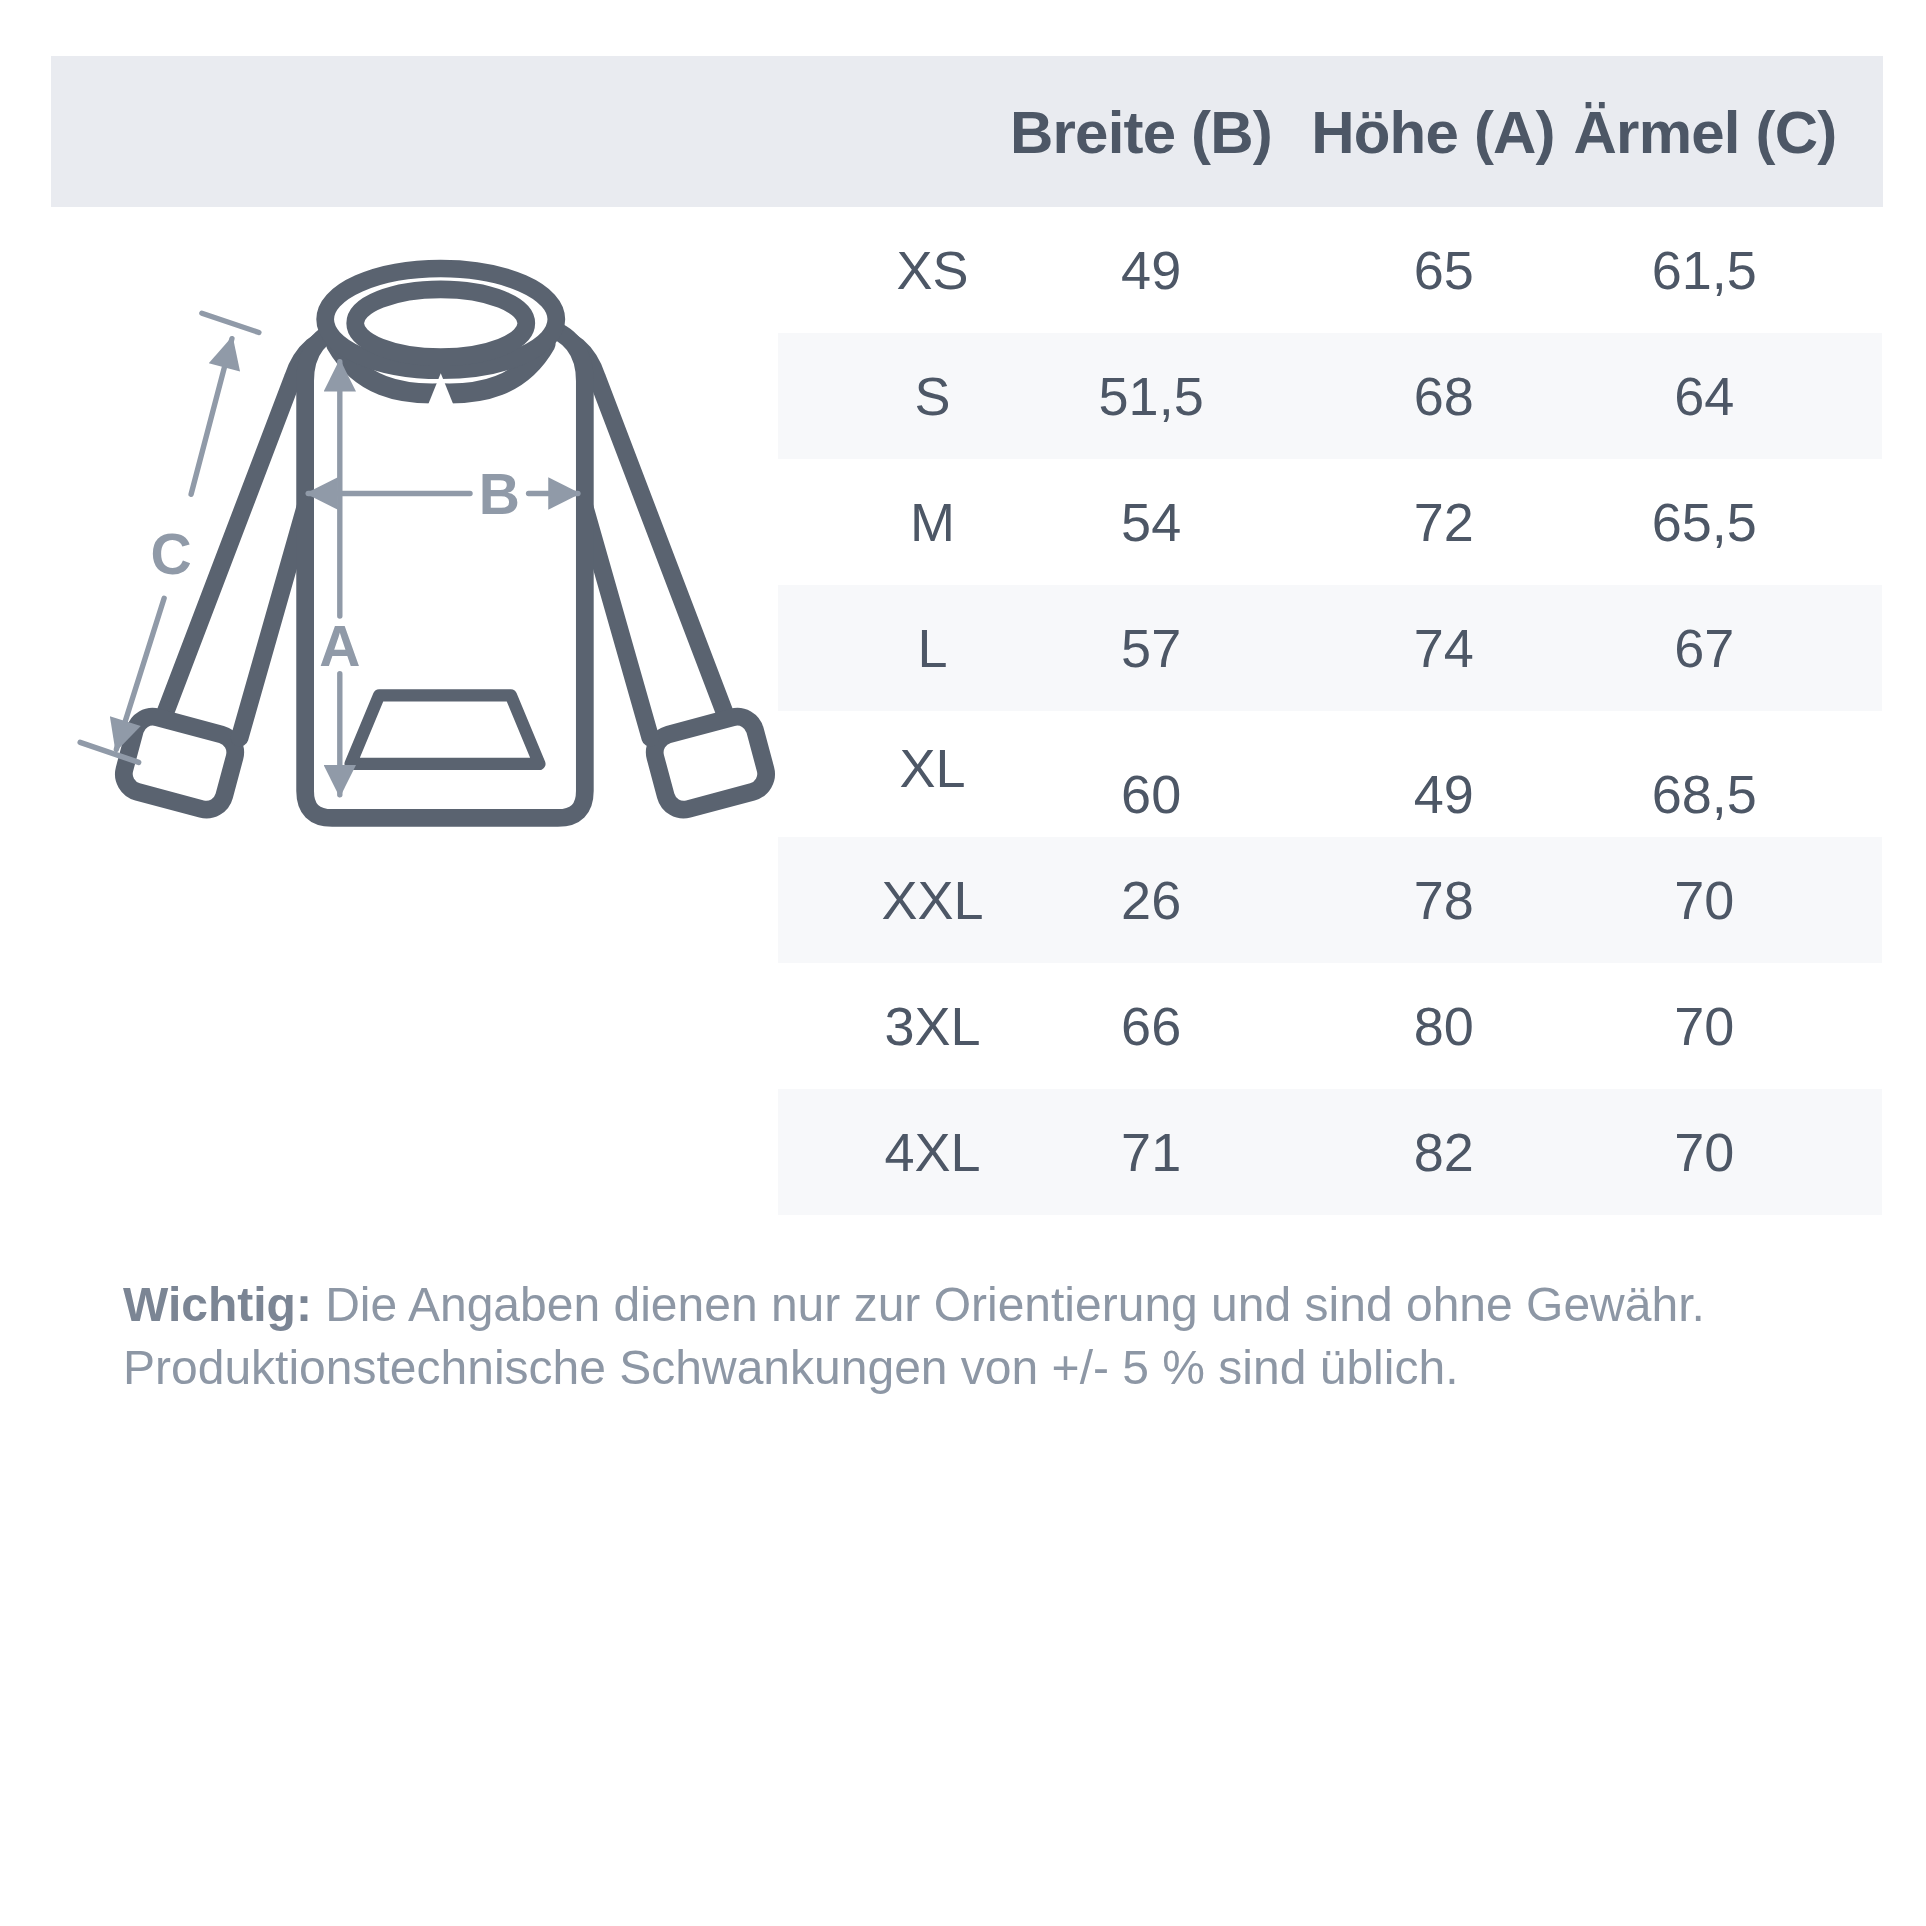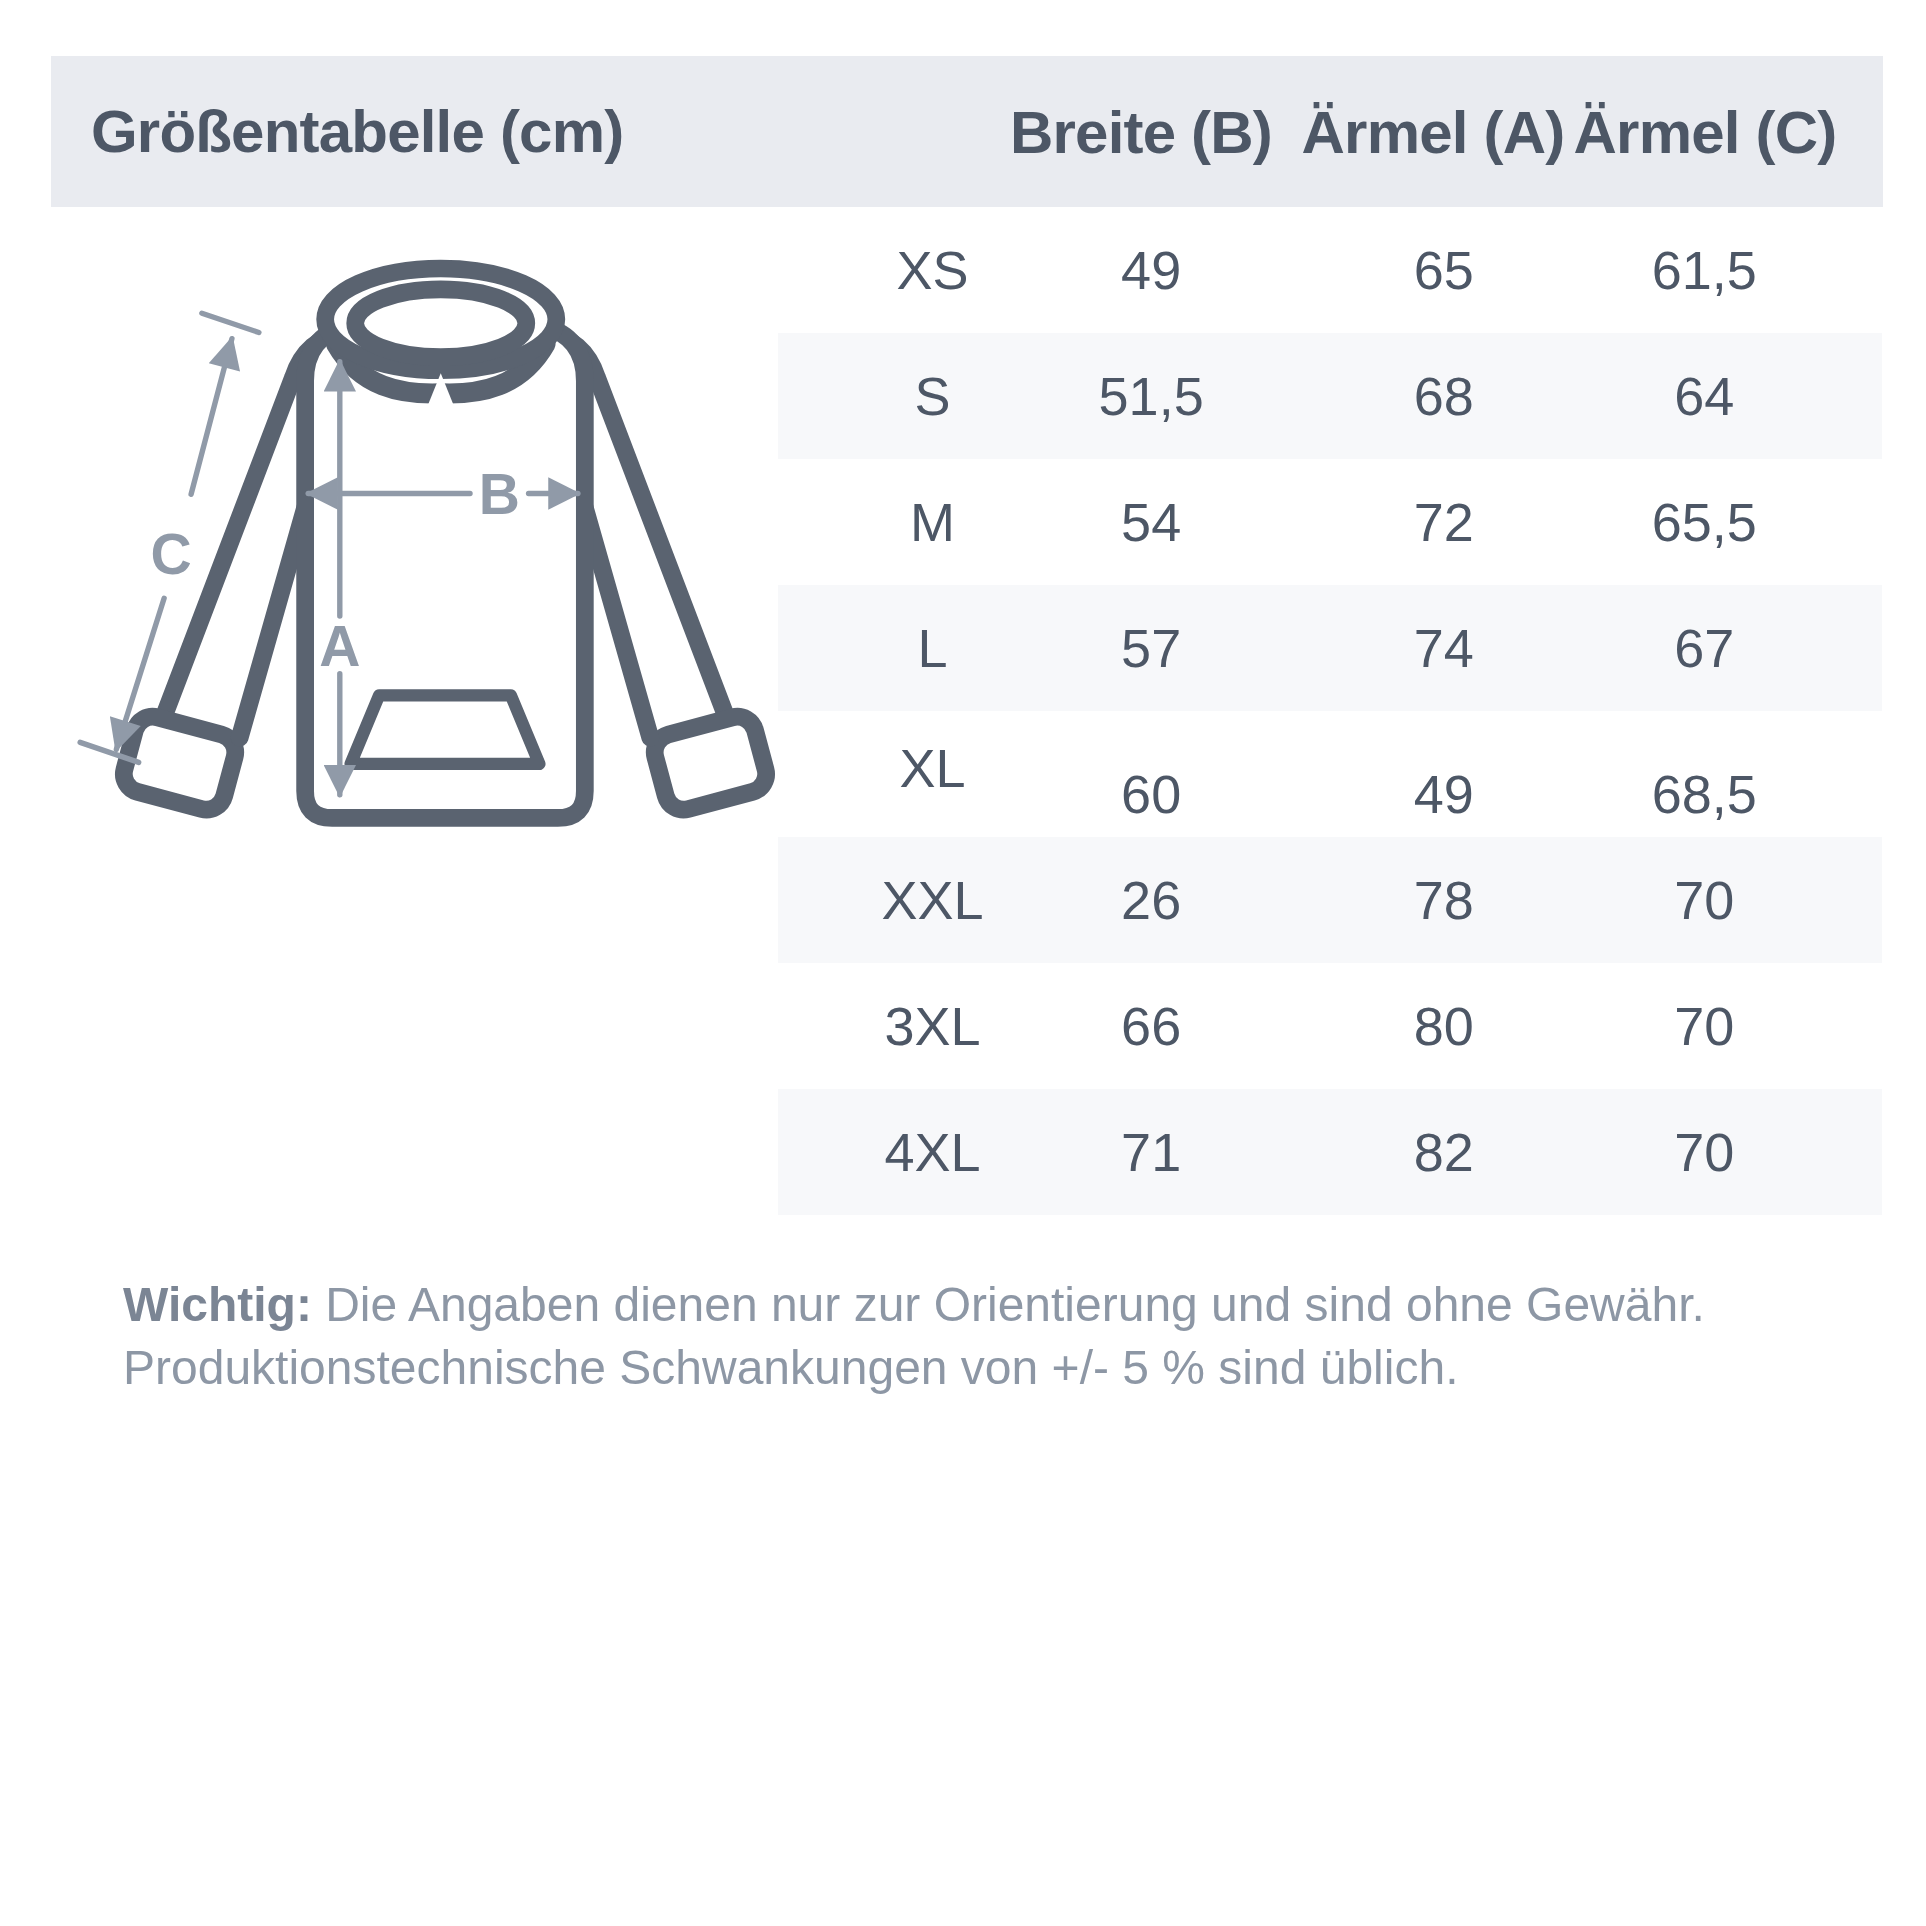--- a/index.html
+++ b/index.html
@@ -70,23 +70,22 @@
   .band{fill:none;stroke:var(--outline,#5a6370);stroke-width:26;stroke-linecap:round;}
   .arrow{fill:none;stroke:var(--arrow,#909aa8);stroke-width:7;stroke-linecap:round;}
   .ah{fill:var(--arrow,#909aa8);}
   .dim-label{fill:var(--arrow,#909aa8);font-family:"Liberation Sans","DejaVu Sans",sans-serif;
     font-size:74px;font-weight:bold;text-anchor:middle;}
 </style>
 </head>
 <body>
 
 <div class="abs header-bar">
-  <div class="page-title">Größentabelle (cm)</div>
   <div class="col-header h1">Breite (B)</div>
-  <div class="col-header h2">Ärmel (A)</div>
+  <div class="col-header h2">Höhe (A)</div>
   <div class="col-header h3">Ärmel (C)</div>
 </div>
 
 <div class="abs size-table">
     <div class="row">
       <span class="cell c1">XS</span>
       <span class="cell val c2">49</span>
       <span class="cell val c3">65</span>
       <span class="cell val c4">61,5</span>
     </div>

